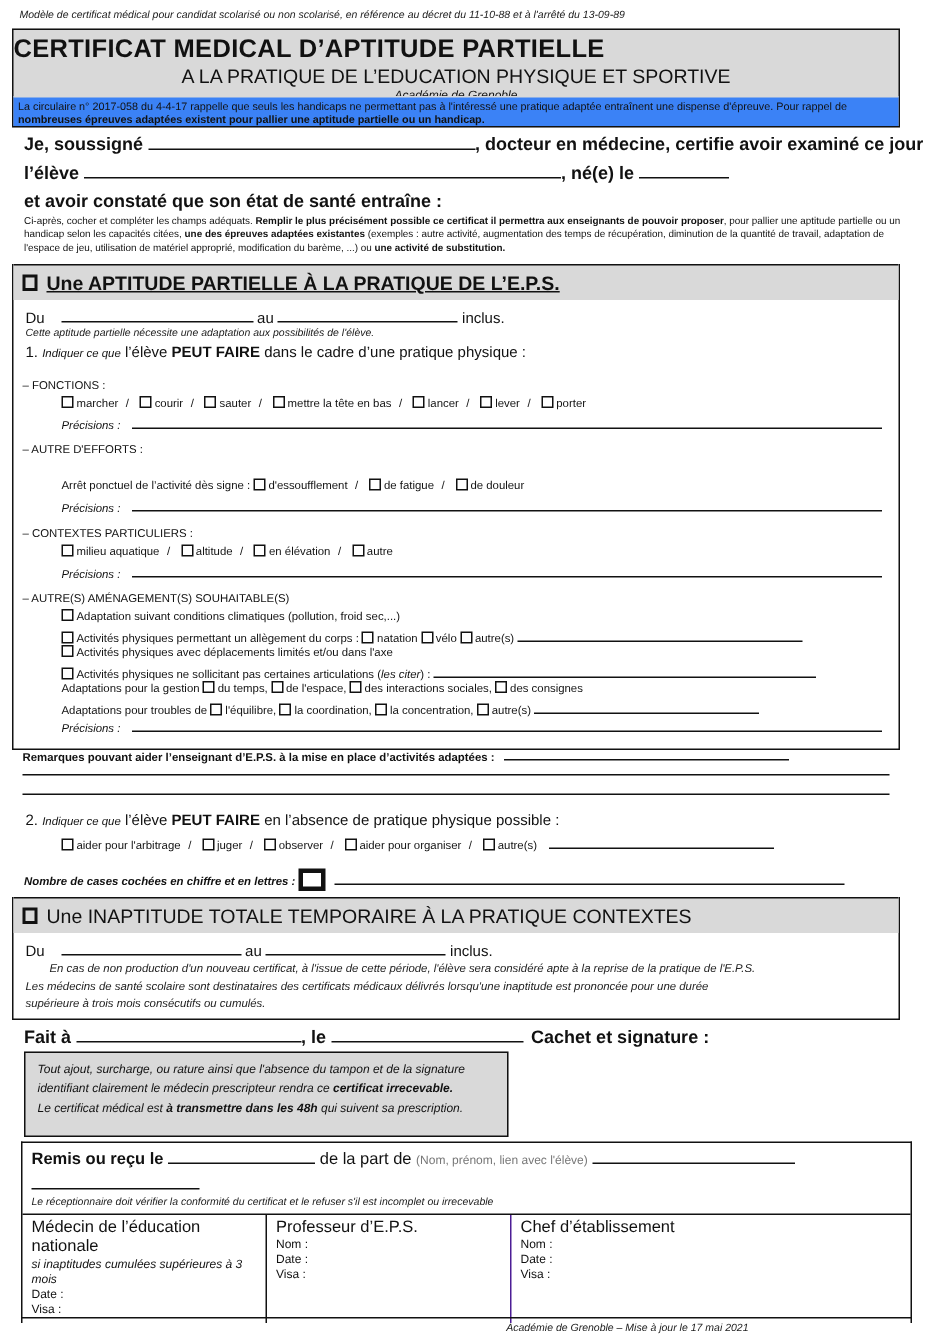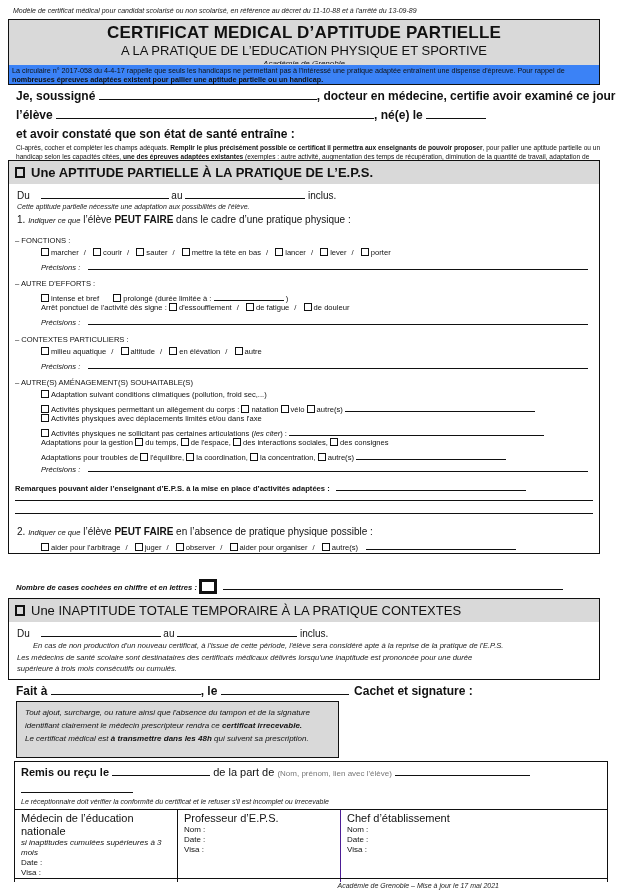--- a/index.html
+++ b/index.html
@@ -6,21 +6,21 @@
   html, body { width: 625px; height: 895px; background: #fff; overflow: hidden; }
   body { font-family: "Liberation Sans", sans-serif; color: #111; position: relative; }
   .abs { position: absolute; }
   .tiny-it { font-size: 7px; font-style: italic; color: #222; }
   .cb { display: inline-block; width: 8px; height: 8px; border: 1px solid #111; vertical-align: -1px; margin-right: 2px; }
   .line { display: inline-block; border-bottom: 1px solid #111; height: 10px; vertical-align: baseline; }
   .sep { margin: 0 5px; }
 
   
   #hdr { left: 8px; top: 19px; width: 592px; height: 66px; border: 1px solid #111; background: #d9d9d9; }
-  #hdr .t1 { text-align: center; font-size: 17px; font-weight: bold; margin-top: 3px; letter-spacing: 0.2px; }
+  #hdr .t1 { text-align: left; font-size: 17px; font-weight: bold; margin-top: 3px; letter-spacing: 0.2px; }
   #hdr .t2 { text-align: center; font-size: 13px; margin-top: 0px; }
   #hdr .t3 { text-align: center; font-size: 8px; font-style: italic; margin-top: 1px; }
   #hdr .note { background: #3b82f6; border-top: 1px solid #d9d9d9; font-size: 7.2px; padding: 1px 3px; line-height: 9px; position: absolute; left: 0; right: 0; bottom: 0; height: 20px; }
 
   .big { font-size: 12px; }
   .mid { font-size: 10px; }
   .small { font-size: 7.6px; }
   .fine { font-size: 6.6px; line-height: 9px; }
 
   
@@ -63,21 +63,21 @@
 <div class="abs fine" style="left:16px; top:143px; width:590px;">
   <span>Ci-après, cocher et compléter les champs adéquats.</span>
   <b>Remplir le plus précisément possible ce certificat il permettra aux enseignants  de pouvoir proposer</b><span>, pour pallier une</span>
   <span>aptitude partielle ou un handicap selon les capacités citées,</span>
   <b>une des épreuves adaptées existantes</b>
   <span>(exemples : autre activité, augmentation des temps de récupération,</span>
   <span>diminution de la quantité de travail, adaptation de l'espace de jeu, utilisation de matériel approprié, modification du barème, ...) ou</span>
   <b>une activité de substitution.</b>
 </div>
 
-<div class="abs section" style="left:8px; top:160px; width:592px; height:394px;">
+<div class="abs section" style="left:8px; top:176px; width:592px; height:324px;text-decoration:underline;">
   <div class="sec-head">
     <span class="sq"></span><span>Une APTITUDE PARTIELLE À LA PRATIQUE DE L’E.P.S.</span>
   </div>
 
   <div class="row mid" style="left:8px; top:29px;">
     <span>Du</span>
     <span class="line" style="width:128px; margin-left:8px;"></span>
     <span>au</span>
     <span class="line" style="width:120px;"></span>
     <span>inclus.</span>
@@ -100,26 +100,20 @@
     <span><span class="cb"></span><span>lancer</span></span><span class="sep">/</span>
     <span><span class="cb"></span><span>lever</span></span><span class="sep">/</span>
     <span><span class="cb"></span><span>porter</span></span>
   </div>
   <div class="row small" style="left:32px; top:100px;">
     <i>Précisions :</i>
     <span class="line" style="width:500px; margin-left:6px;"></span>
   </div>
 
   <div class="row small" style="left:6px; top:119px;">– AUTRE D'EFFORTS :</div>
-  <div class="row small" style="left:32px; top:131px;">
-    <span><span class="cb"></span><span>intense et bref</span></span>
-    <span style="margin-left:12px;"><span class="cb"></span><span>prolongé (durée limitée à :</span></span>
-    <span class="line" style="width:70px;"></span>
-    <span>)</span>
-  </div>
   <div class="row small" style="left:32px; top:143px;">
     <span>Arrêt ponctuel de l’activité dès signe :</span>
     <span><span class="cb"></span><span>d'essoufflement</span></span><span class="sep">/</span>
     <span><span class="cb"></span><span>de fatigue</span></span><span class="sep">/</span>
     <span><span class="cb"></span><span>de douleur</span></span>
   </div>
   <div class="row small" style="left:32px; top:155px;">
     <i>Précisions :</i>
     <span class="line" style="width:500px; margin-left:6px;"></span>
   </div>

